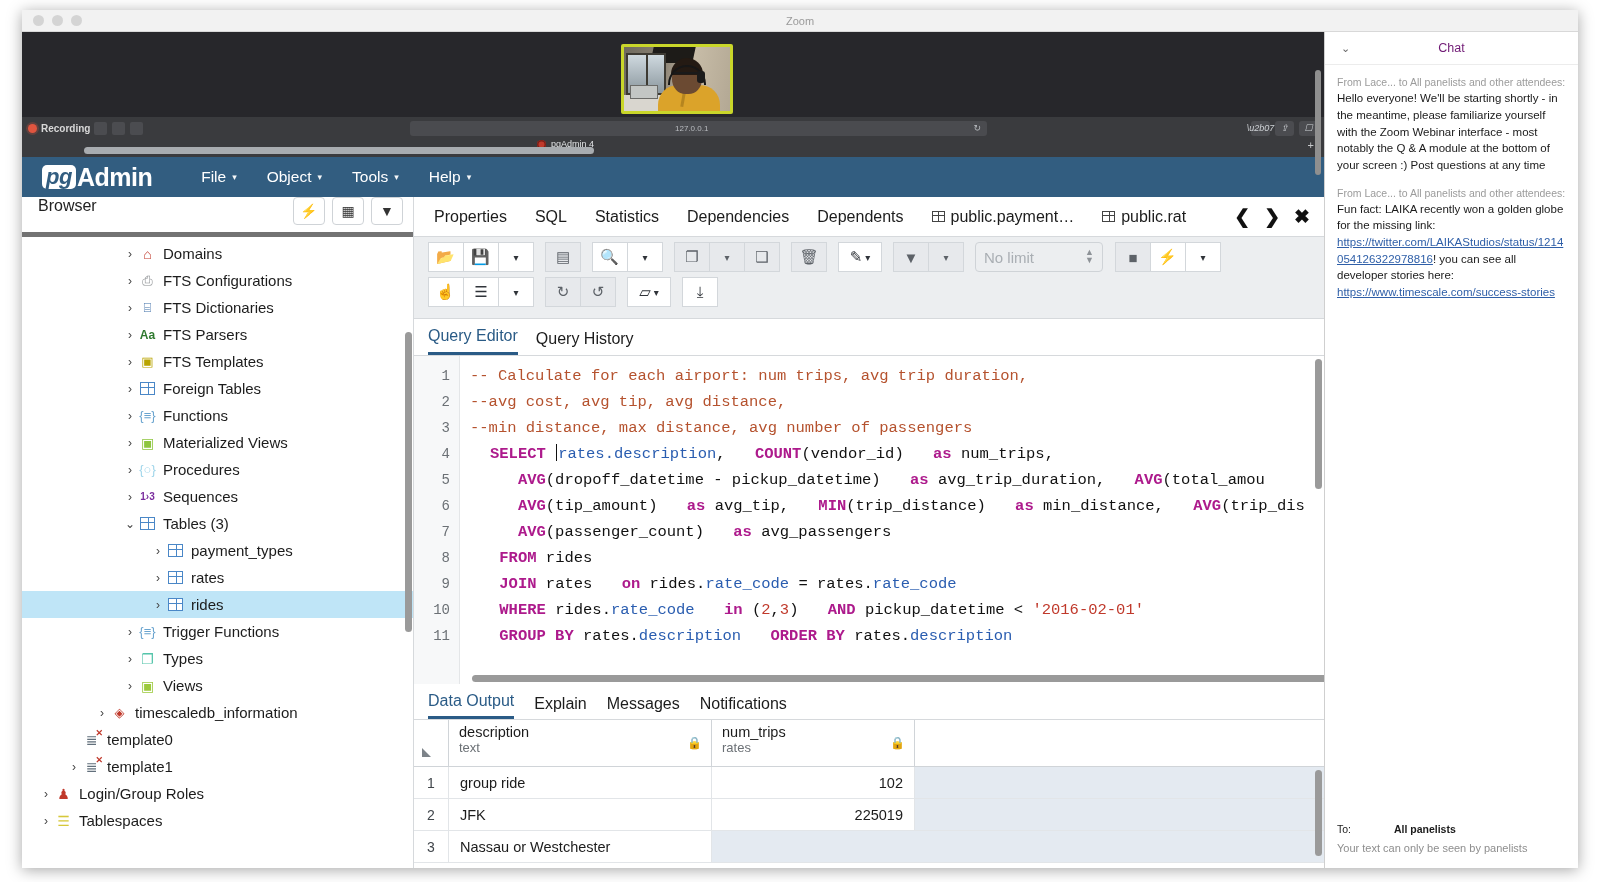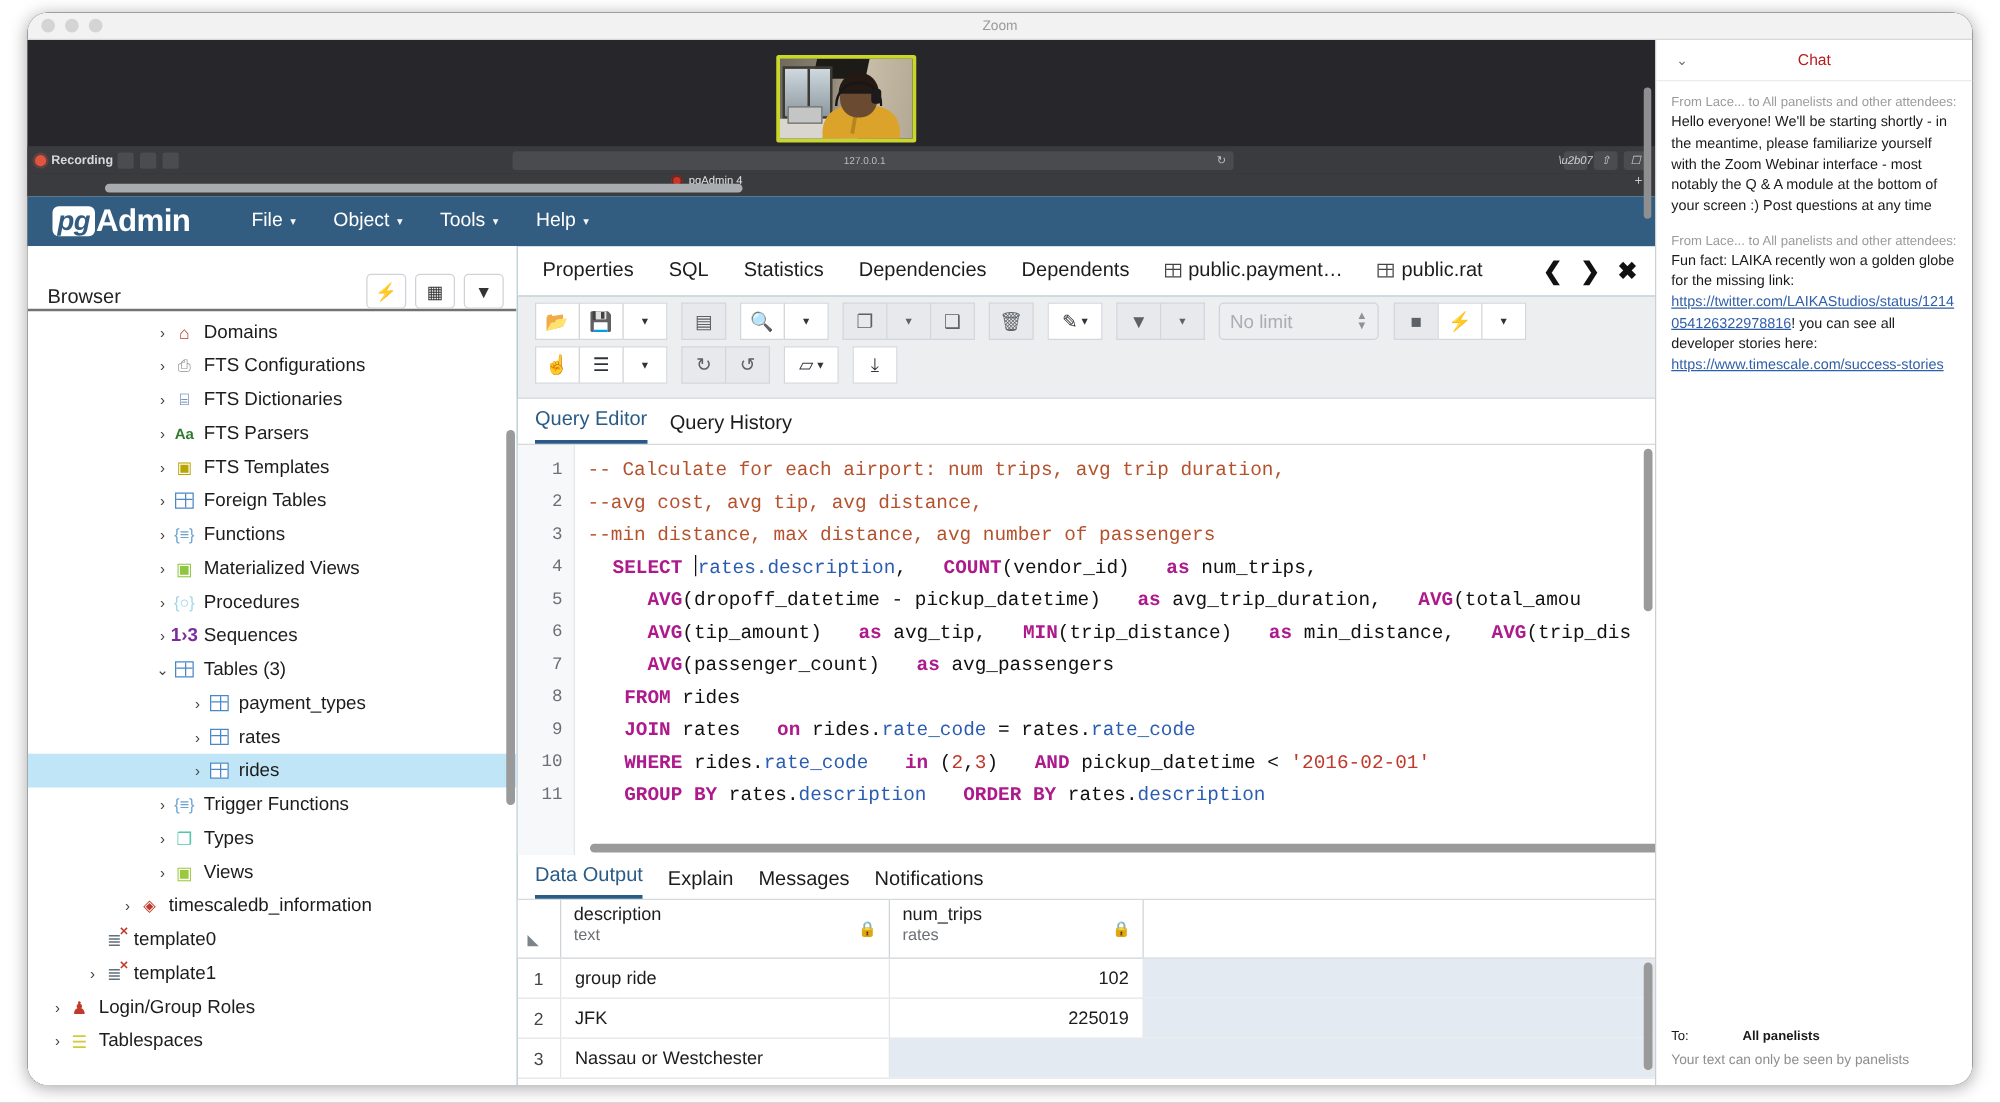--- a/index.html
+++ b/index.html
@@ -9,21 +9,21 @@
     font-family: "Liberation Sans", sans-serif;
     overflow: hidden;
   }
   #root { position: relative; width: 1600px; height: 882px; background: #fff; }
 
   
   .zoom-window {
     position: absolute; left: 22px; top: 10px;
     width: 1556px; height: 858px;
     background: #2a2a2e;
-    border-radius: 16px;
+    border-radius: 0;
     overflow: hidden;
     box-shadow: 0 2px 14px rgba(0,0,0,.35);
   }
   .zoom-titlebar {
     height: 22px; background: #f2f2f2;
     border-bottom: 1px solid #d8d8d8;
     display: flex; align-items: center; position: relative;
   }
   .traffic { display: flex; gap: 8px; margin-left: 11px; }
   .traffic span { width: 11px; height: 11px; border-radius: 50%; background: #d4d4d4; display:block; }
@@ -110,22 +110,22 @@
   .pg-menu-item {
     color:#fff; font-size:15.5px; padding: 6px 13px; display:flex; align-items:center; gap:6px; cursor:default;
   }
   .caret { font-size: 9px; opacity:.95; }
 
   .pg-body { display:flex; height: 671px; }
 
   
   .tree-panel { width: 392px; border-right:1px solid #d6d9dc; display:flex; flex-direction:column; background:#fff; }
   .tree-header {
-    height: 52px; display:flex; align-items:flex-end; padding: 0 10px 0 16px;
-    border-bottom:2px solid #737373; background:#fff;
+    height: 40px; display:flex; align-items:flex-start; padding: 0 10px 0 16px;
+    border-bottom:5px solid #737373; background:#fff;
   }
   .tree-header .ttl { font-size:16px; color:#222; flex:1; }
   .tbtn {
     width:32px; height:28px; border:1px solid #cfd3d7; background:#fff; border-radius:4px;
     display:flex; align-items:center; justify-content:center; margin-left:7px; font-size:14px; color:#333;
   }
   .tree-scroll { flex:1; overflow:hidden; position:relative; padding-top: 3px; }
   .tnode {
     display:flex; align-items:center; height: 27px; font-size:15px; color:#1c1c1c; white-space:nowrap;
   }
@@ -138,21 +138,21 @@
   .ic-grid:before { content:""; position:absolute; left:0; right:0; top:4px; height:1.4px; background:#4a87c7; }
   .ic-grid:after { content:""; position:absolute; top:0; bottom:0; left:50%; width:1.4px; background:#4a87c7; }
   .ic-house { color:#c0392b; font-size:14px; }
   .ic-docgear { color:#8a8d90; font-size:13px; }
   .ic-dict { color:#3f6fa8; font-size:13px; }
   .ic-aa { color:#2f7a2f; font-weight:bold; font-size:12px; }
   .ic-tmpl { color:#b9a400; font-size:13px; }
   .ic-fn { color:#6aa4cf; font-size:13px; }
   .ic-mview { color:#8ec63f; font-size:14px; }
   .ic-proc { color:#9fd5ea; font-size:13px; }
-  .ic-seq { color:#7b2d9e; font-size:15px; font-weight:bold; }
+  .ic-seq { color:#7b2d9e; font-size:10px; font-weight:bold; }
   .ic-types { color:#55c5ab; font-size:14px; }
   .ic-views { color:#9cc93c; font-size:14px; }
   .ic-ext { color:#c0392b; font-size:13px; }
   .ic-db { color:#62707c; font-size:14px; position:relative; }
   .ic-db .x { position:absolute; right:-2px; top:-3px; color:#c0392b; font-size:9px; font-weight:700; }
   .ic-roles { color:#c0392b; font-size:14px; }
   .ic-tblspc { color:#d6c83a; font-size:14px; }
 
   .tree-vscroll {
     position:absolute; right:1px; top: 95px; width: 7px; height: 300px;
@@ -230,21 +230,21 @@
   .grid-vscroll { position:absolute; right:2px; top:50px; width:7px; height:86px; background:#9a9a9a; border-radius:4px; }
   .out-hscroll { position:absolute; left:62px; top:-10px; height:7px; width:510px; background:#a8acb0; border-radius:4px; }
 
   
   .chat-panel {
     position:absolute; right:0; top:22px; width:254px; height:836px;
     background:#fff; border-left:1px solid #cfcfcf; display:flex; flex-direction:column;
   }
   .chat-header { height:33px; display:flex; align-items:center; position:relative; border-bottom:1px solid #ececec; }
   .chat-header .chev { position:absolute; left:16px; font-size:11px; color:#666; }
-  .chat-header .ctitle { flex:1; text-align:center; font-size:12.5px; color:#b91c1c; }
+  .chat-header .ctitle { flex:1; text-align:center; font-size:12.5px; color:#701a75; }
   .chat-body { flex:1; padding: 10px 12px; overflow:hidden; }
   .msg { margin-bottom: 12px; }
   .msg .from { font-size:10.5px; color:#9b9b9b; line-height:1.45; }
   .msg .txt { font-size:11.5px; color:#1a1a1a; line-height:1.45; word-wrap:break-word; }
   .msg .txt a, .msg .txt .lnk { color:#2f5fa8; text-decoration:underline; }
   .chat-footer { padding: 8px 12px 14px; }
   .chat-to { font-size:10.5px; color:#1a1a1a; margin-bottom:7px; }
   .chat-to b { font-weight:700;margin-left:40px; }
   .chat-ph { font-size:11px; color:#8e8e8e; }
   .chat-vscroll { position:absolute; right:257px; top:60px; width:6px; height:105px; background:#8f8f8f; border-radius:3px; }

